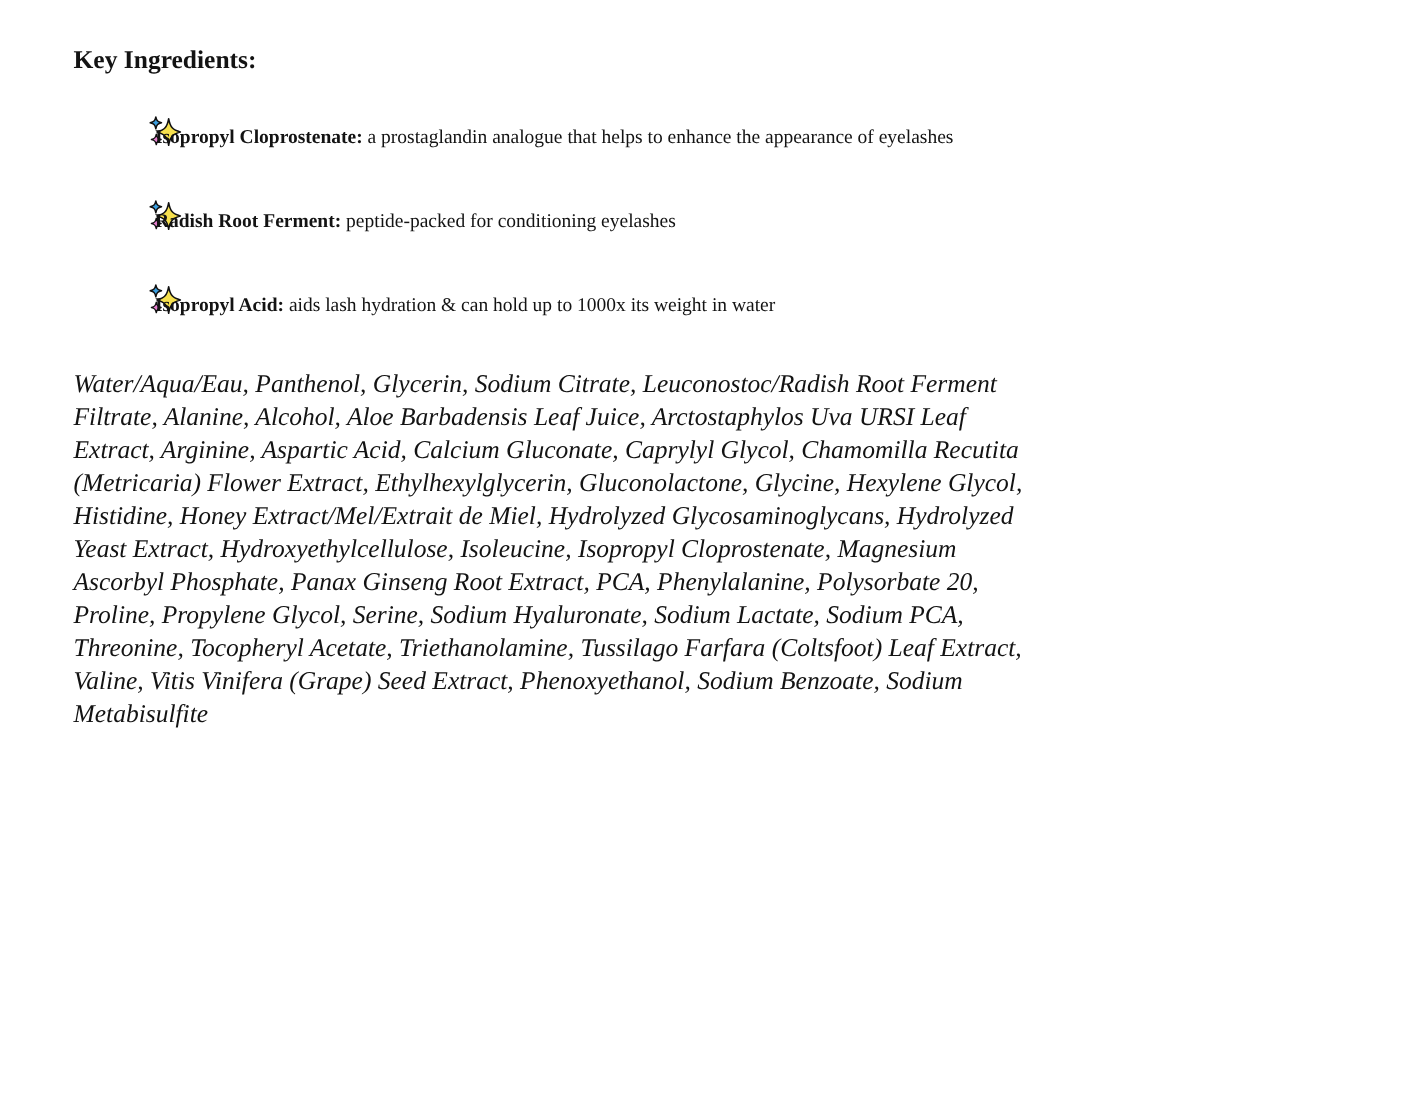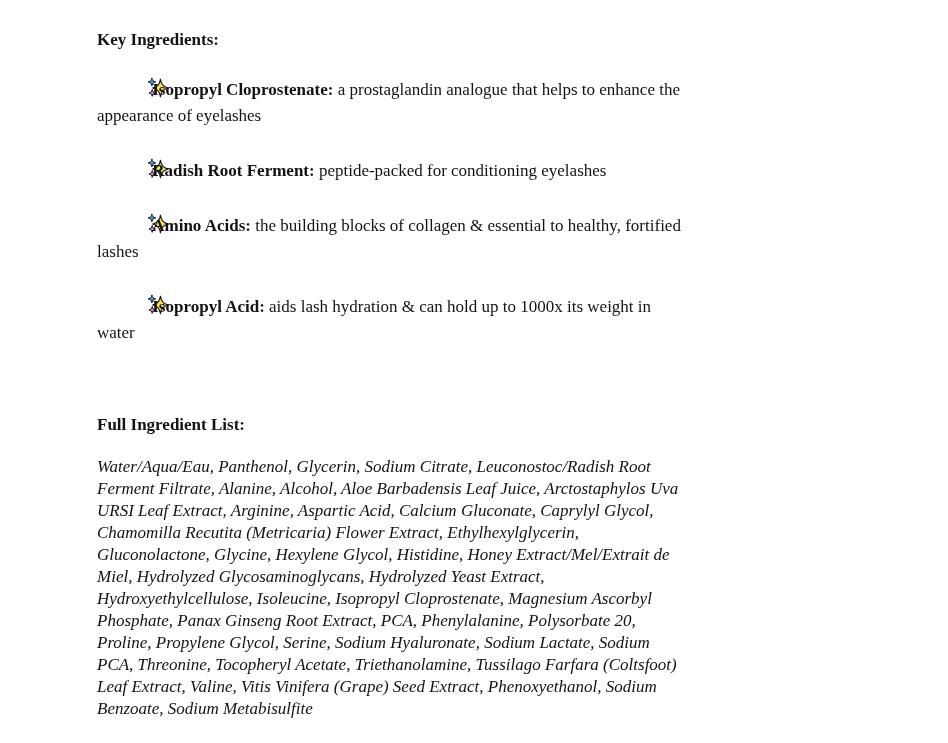--- a/index.html
+++ b/index.html
@@ -11,36 +11,36 @@
     width: 948px;
     height: 743px;
     overflow: hidden;
     font-family: "Liberation Serif", "DejaVu Serif", serif;
     color: #131313;
   }
   .doc {
     box-sizing: border-box;
     width: 787px;
     height: 743px;
-    padding: 27px 97px 0 97px;
+    padding: 27px 97px 0 49px;
   }
   .section-heading {
     font-size: 17px;
     line-height: 26px;
     font-weight: bold;
     margin: 0 0 24px 0;
   }
   .bullet-list {
     list-style: none;
     margin: 0;
     padding: 0;
   }
   .bullet-item { margin: 0; padding: 0; }
   .bullet {
-    font-size: 17px;
+    font-size: 13px;
     line-height: 26px;
     margin: 0 0 29px 0;
     text-indent: 25px;
   }
   .sparkle-icon {
     display: inline-block;
     width: 22px;
     height: 22px;
     vertical-align: -4px;
     margin-right: 4px;
@@ -81,26 +81,20 @@
             </svg></span> <span class="term">Isopropyl Cloprostenate:</span> <span>a prostaglandin analogue that helps to enhance the appearance of eyelashes</span></p>
     </li>
     <li class="bullet-item">
       <p class="bullet"><span class="sparkle-icon"><svg viewBox="0 0 36 36" width="22" height="22">
               <use href="#sparkle-glyph"></use>
             </svg></span> <span class="term">Radish Root Ferment:</span> <span>peptide-packed for conditioning eyelashes</span></p>
     </li>
     <li class="bullet-item">
       <p class="bullet"><span class="sparkle-icon"><svg viewBox="0 0 36 36" width="22" height="22">
               <use href="#sparkle-glyph"></use>
-            </svg></span> <span class="term">Amino Acids:</span> <span>the building blocks of collagen &amp; essential to healthy, fortified lashes</span></p>
-    </li>
-    <li class="bullet-item">
-      <p class="bullet"><span class="sparkle-icon"><svg viewBox="0 0 36 36" width="22" height="22">
-              <use href="#sparkle-glyph"></use>
             </svg></span> <span class="term">Isopropyl Acid:</span> <span>aids lash hydration &amp; can hold up to 1000x its weight in water</span></p>
     </li>
   </ul>
 
-  <h2 class="section-heading full-list-heading">Full Ingredient List:</h2>
 
   <p class="ingredients">Water/Aqua/Eau, Panthenol, Glycerin, Sodium Citrate, Leuconostoc/Radish Root Ferment Filtrate, Alanine, Alcohol, Aloe Barbadensis Leaf Juice, Arctostaphylos Uva URSI Leaf Extract, Arginine, Aspartic Acid, Calcium Gluconate, Caprylyl Glycol, Chamomilla Recutita (Metricaria) Flower Extract, Ethylhexylglycerin, Gluconolactone, Glycine, Hexylene Glycol, Histidine, Honey Extract/Mel/Extrait de Miel, Hydrolyzed Glycosaminoglycans, Hydrolyzed Yeast Extract, Hydroxyethylcellulose, Isoleucine, Isopropyl Cloprostenate, Magnesium Ascorbyl Phosphate, Panax Ginseng Root Extract, PCA, Phenylalanine, Polysorbate 20, Proline, Propylene Glycol, Serine, Sodium Hyaluronate, Sodium Lactate, Sodium PCA, Threonine, Tocopheryl Acetate, Triethanolamine, Tussilago Farfara (Coltsfoot) Leaf Extract, Valine, Vitis Vinifera (Grape) Seed Extract, Phenoxyethanol, Sodium Benzoate, Sodium Metabisulfite</p>
 
 </div>
 
 </body></html>

